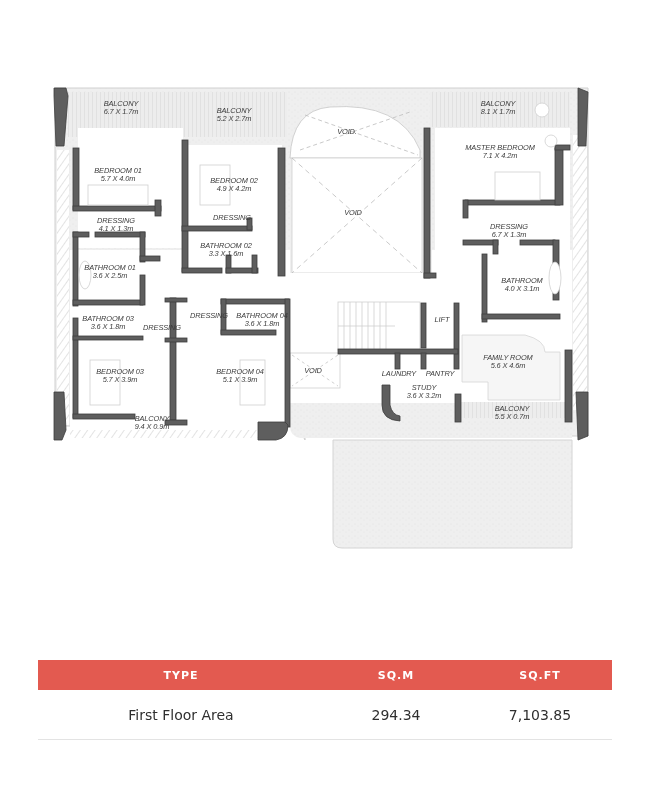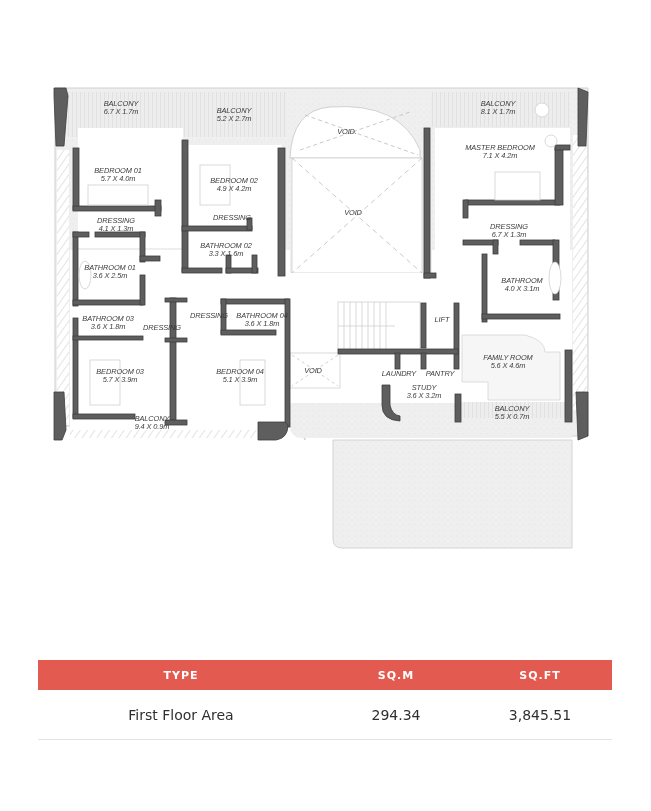--- a/index.html
+++ b/index.html
@@ -217,16 +217,16 @@
     <tr>
       <th class="col-type">TYPE</th>
       <th class="col-sqm">SQ.M</th>
       <th class="col-sqft">SQ.FT</th>
     </tr>
   </thead>
   <tbody>
     <tr>
       <td>First Floor Area</td>
       <td>294.34</td>
-      <td>3,845.51</td>
+      <td>7,103.85</td>
     </tr>
   </tbody>
 </table>
 
 </body></html>

